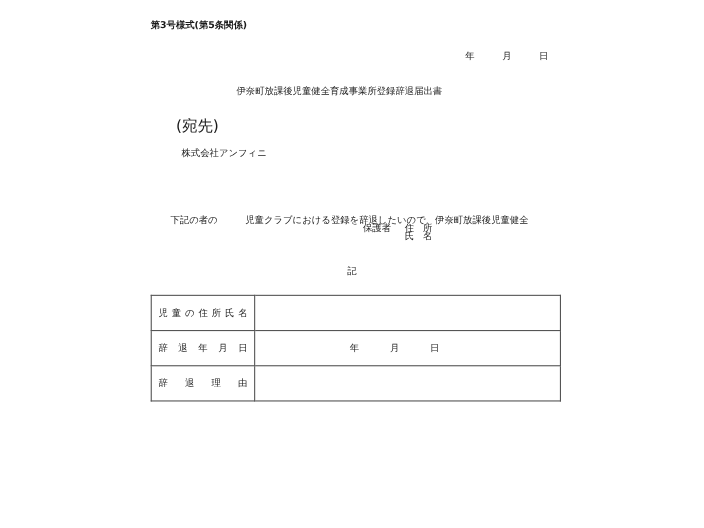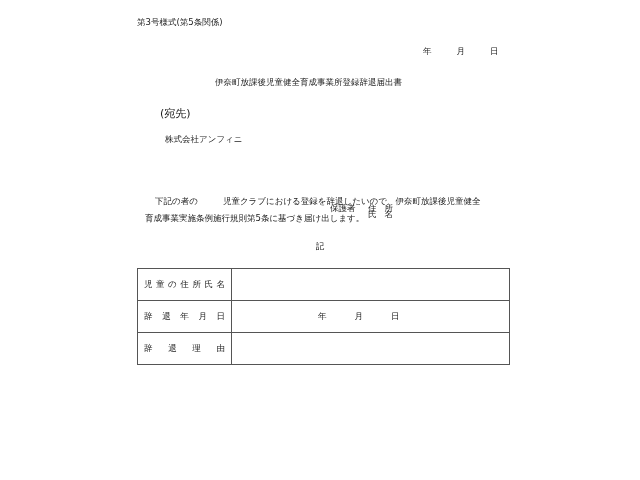--- a/index.html
+++ b/index.html
@@ -10,27 +10,27 @@
     body {
       width: 640px;
       height: 480px;
       position: relative;
       overflow: hidden;
       font-family: "DejaVu Sans", sans-serif;
       color: #1a1a1a;
       font-size: 8px;
     }
     .abs { position: absolute; white-space: nowrap; }
-    .form-number { left: 137px; top: 17px; font-size: 8.5px; }
+    .form-number { left: 137px; top: 17px; font-size: 8.5px; font-weight: bold; }
     .date-line { left: 423px; top: 46px; font-size: 8.5px; }
     .date-line span { display: inline-block; }
     .date-line .gap1 { width: 25px; }
     .date-line .gap2 { width: 25px; }
     .doc-title { left: 0; width: 617px; text-align: center; top: 77px; font-size: 8.5px; }
-    .addressee-label { left: 160px; top: 106px; font-size: 11px; }
+    .addressee-label { left: 160px; top: 106px; font-size: 14px; }
     .addressee-name { left: 165px; top: 134px; font-size: 8.5px; }
     .guardian-block { left: 330px; top: 152px; font-size: 8.5px; }
     .guardian-row { height: 17px; line-height: 17px; }
     .guardian-row .lbl { display: inline-block; width: 38px; margin-top: 48px; }
     .guardian-row .fld { display: inline-block; letter-spacing: 8px; text-align: center; }
     .body-text { left: 145px; top: 193px; font-size: 8.5px; line-height: 17px; width: 370px; white-space: normal; }
     .body-line { white-space: nowrap; }
     .indent { display: inline-block; width: 10px; }
     .blank-gap { display: inline-block; width: 25px; }
     .ki { left: 0; width: 640px; text-align: center; top: 241px; font-size: 8.5px; }
@@ -80,21 +80,20 @@
   </div>
   <div class="guardian-row">
     <span class="lbl"></span><span class="fld">氏名</span>
   </div>
 </div>
 
 <div class="abs body-text">
   <div class="body-line">
     <span class="indent"></span><span>下記の者の</span><span class="blank-gap"></span><span>児童クラブにおける登録を辞退したいので、伊奈町放課後児童健全</span>
   </div>
-  <div class="body-line">育成事業実施条例施行規則第5条に基づき届け出します。</div>
 </div>
 
 <div class="abs ki">記</div>
 
 <table class="form-table">
   <tbody>
       <tr>
     <td class="label-cell">
       <div class="spaced-label">
         <span>児</span>

